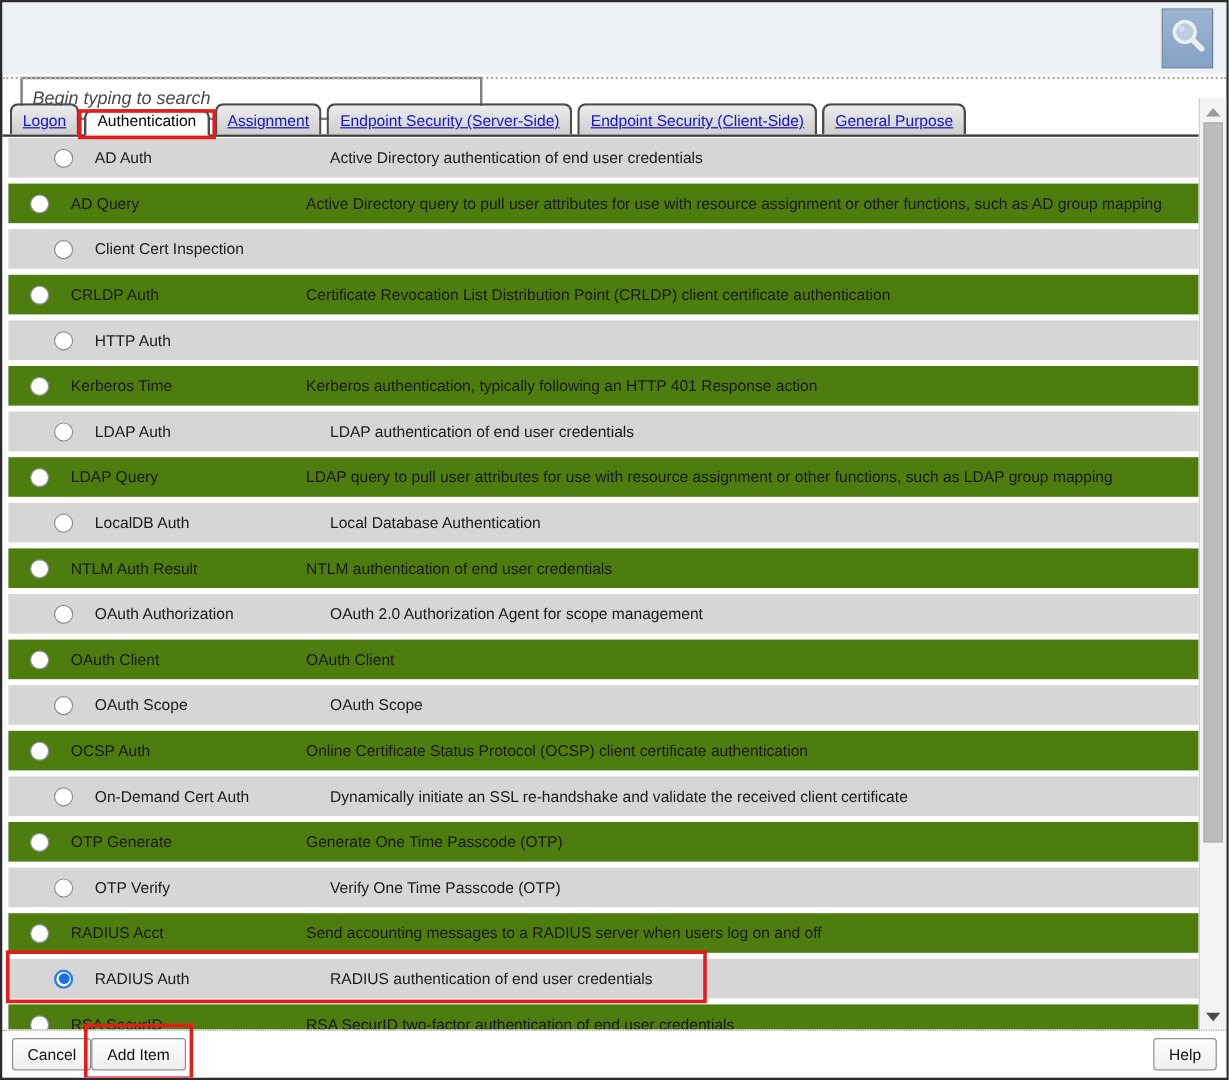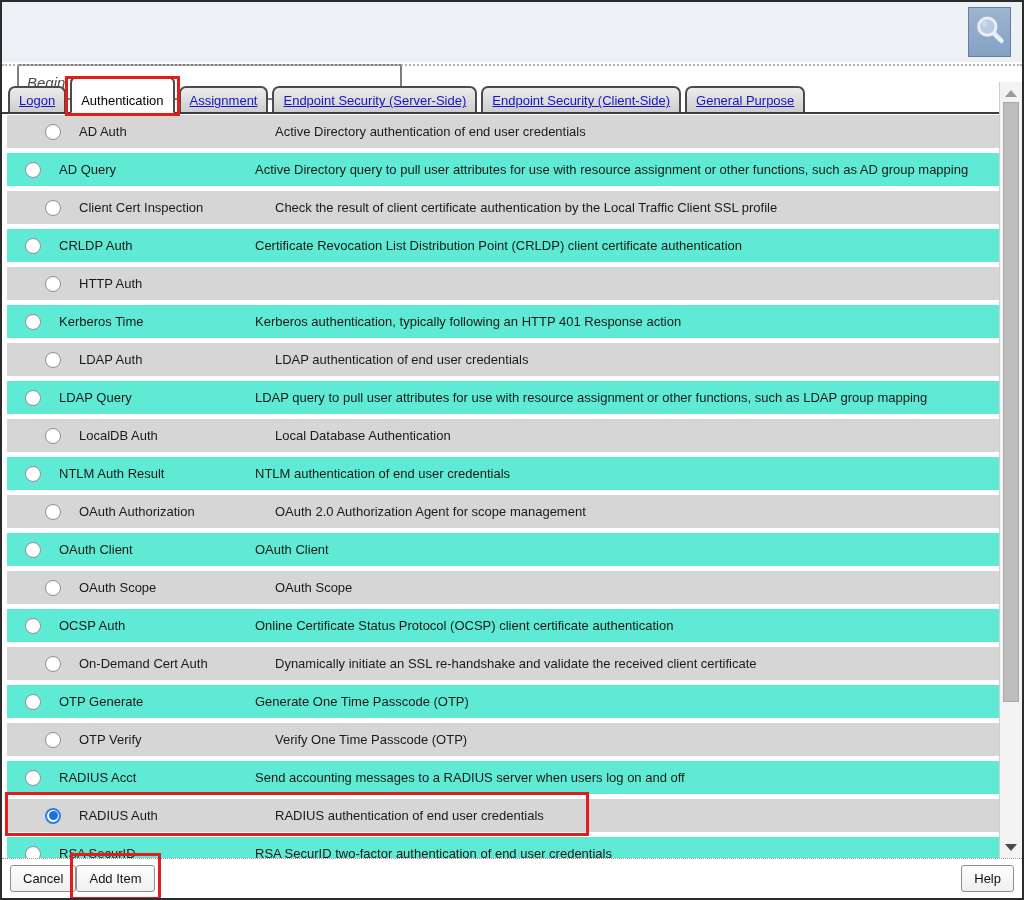--- a/index.html
+++ b/index.html
@@ -46,42 +46,42 @@
     position:relative;
     border:2px solid #4b4b4b; border-bottom:none;
     border-radius:7px 7px 0 0;
     background:linear-gradient(#ececec,#cecece);
     padding:5px 9px 4px 9px;
     font-size:13px; cursor:pointer; white-space:nowrap;
   }
   .tab .tab-label { color:#1515c4; text-decoration:underline; }
   .tab.active {
     background:#fff; margin-bottom:-2px; border-bottom:2px solid #fff;
-    z-index:2; padding-top:15px;
+    z-index:2; padding-top:0;
   }
   .tab.active .tab-label { color:#000; text-decoration:none; }
   .tab-annotation {
     position:absolute; left:-7px; right:-7px; top:-2px; bottom:-4px;
     border:3px solid #e41c1c; z-index:6; pointer-events:none;
   }
 
   
   .item-list {
     position:absolute; top:113px; left:0; right:23px; bottom:40px;
     overflow:hidden; padding-left:5px; background:#fff;
   }
   .list-row {
     position:relative;
     display:flex; align-items:center;
     min-height:33px; margin-bottom:5px;
     padding:3px 0; font-size:13px; color:#1a1a1a;
     cursor:default;
   }
   .list-row.dark  { background:#d6d6d6;padding-left:20px; }
-  .list-row.light { background:#5eead4; }
+  .list-row.light { background:#4d7c0f; }
   .cell-radio { width:52px; flex:0 0 52px; display:flex; justify-content:center; }
   .radio {
     width:16px; height:16px; border-radius:50%;
     border:1px solid #909090; background:#fff;
     display:inline-flex; align-items:center; justify-content:center;
     cursor:pointer;
   }
   .radio.selected { border:2px solid #2f80e0; }
   .radio.selected::after {
     content:""; width:9px; height:9px; border-radius:50%; background:#1b6fe8;
@@ -180,21 +180,20 @@
           <span class="radio"></span>
         </div>
         <div class="cell-name">AD Query</div>
         <div class="cell-desc">Active Directory query to pull user attributes for use with resource assignment or other functions, such as AD group mapping</div>
       </div>
       <div class="list-row dark">
         <div class="cell-radio">
           <span class="radio"></span>
         </div>
         <div class="cell-name">Client Cert Inspection</div>
-        <div class="cell-desc">Check the result of client certificate authentication by the Local Traffic Client SSL profile</div>
       </div>
       <div class="list-row light">
         <div class="cell-radio">
           <span class="radio"></span>
         </div>
         <div class="cell-name">CRLDP Auth</div>
         <div class="cell-desc">Certificate Revocation List Distribution Point (CRLDP) client certificate authentication</div>
       </div>
       <div class="list-row dark">
         <div class="cell-radio">

